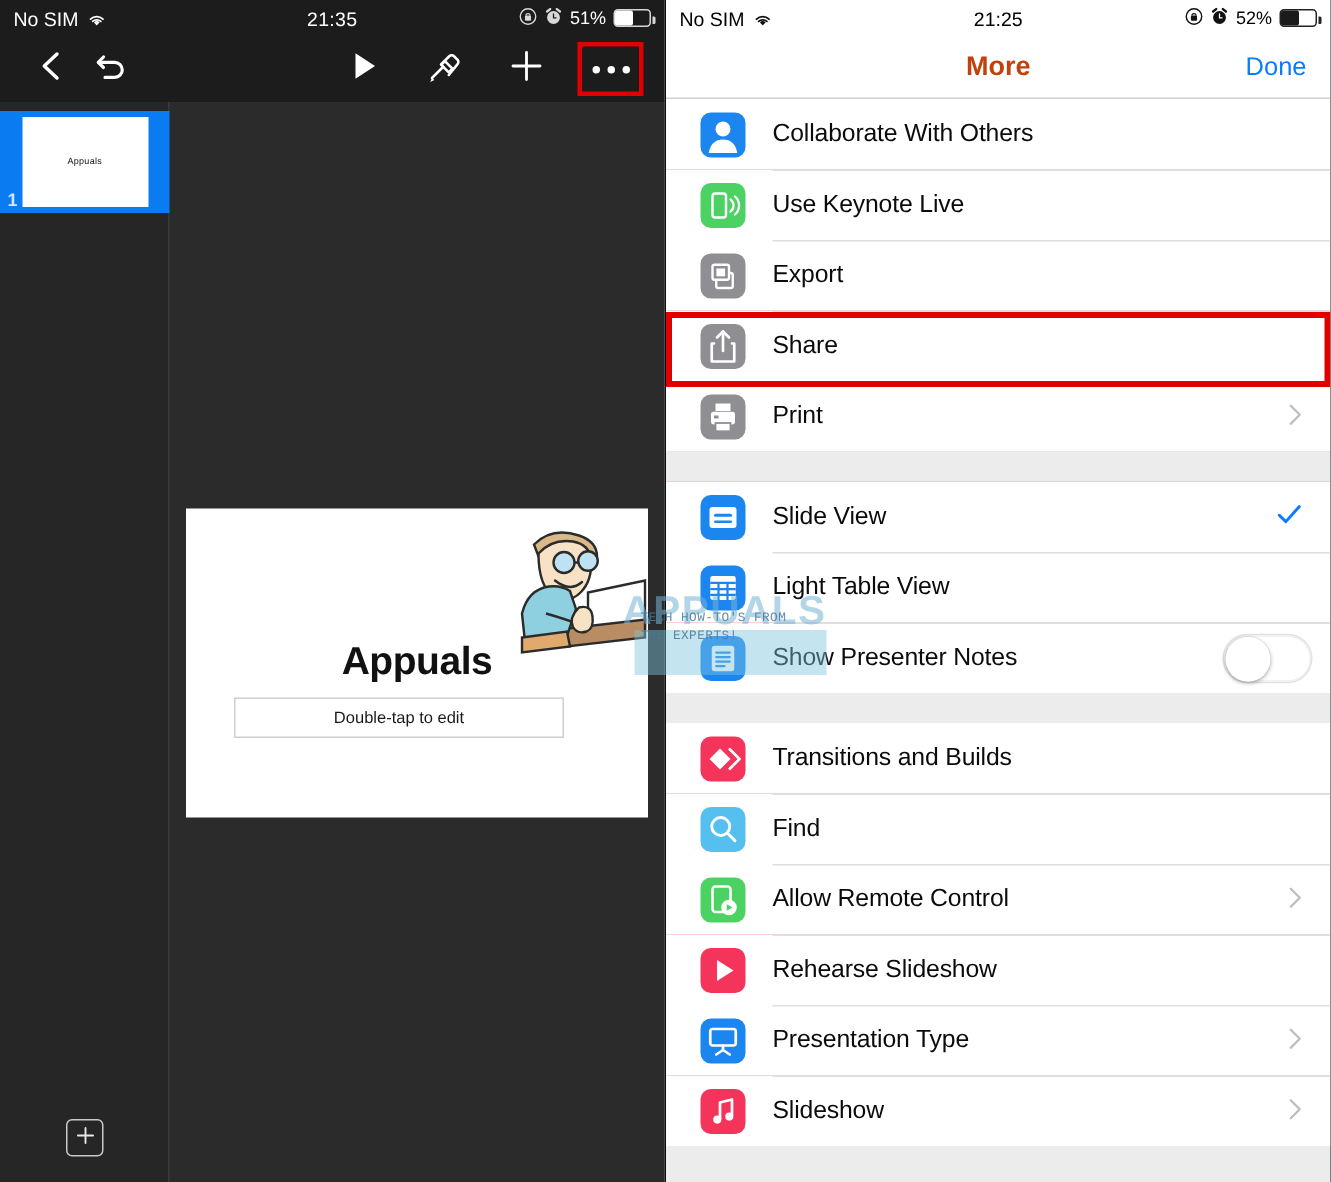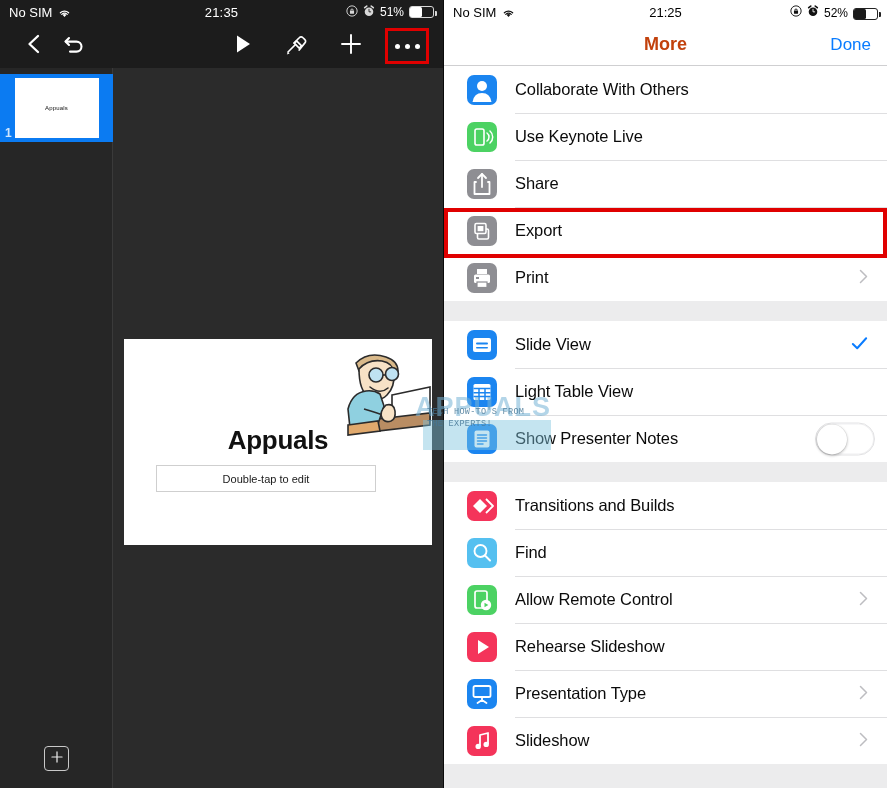--- a/index.html
+++ b/index.html
@@ -120,21 +120,21 @@
     border-left: 1px solid #0a0a0a;
   }
   .r-statusbar {
     height: 24px; background: #ffffff;
     display: flex; align-items: center; color: #000;
     font-size: 13px; padding: 0 9px; position: relative;
   }
   .r-sb-center {
     position: absolute; left: 0; right: 0; text-align: center; font-size: 13px;
   }
-  .r-sb-right { margin-left: auto; display: flex; align-items: flex-end; gap: 5px; font-size: 12px; z-index: 2; }
+  .r-sb-right { margin-left: auto; display: flex; align-items: center; gap: 5px; font-size: 12px; z-index: 2; }
   .r-navbar {
     height: 42px; background: #ffffff; position: relative;
     display: flex; align-items: center; justify-content: center;
     border-bottom: 1px solid #cfcfd1;
   }
   .r-title { font-size: 18px; font-weight: bold; color: #c2410c; }
   .r-done {
     position: absolute; right: 16px; top: 50%; transform: translateY(-50%);
     color: #0a7cff; font-size: 17px;
   }
@@ -418,36 +418,36 @@
               <rect x="8" y="7" width="9" height="16" rx="1.8" fill="none" stroke="#fff" stroke-width="1.6"></rect>
               <path d="M20 11 a5 5 0 0 1 0 8" fill="none" stroke="#fff" stroke-width="1.5" stroke-linecap="round"></path>
               <path d="M23 9 a8 8 0 0 1 0 12" fill="none" stroke="#fff" stroke-width="1.5" stroke-linecap="round"></path>
             </svg>
           </span>
           <span class="row-label">Use Keynote Live</span>
         </div>
         <div class="row">
           <span class="ico" style="background:#8e8e93">
             <svg viewBox="0 0 30 30" width="30" height="30">
+              <rect x="10.5" y="13" width="11" height="10" rx="1.4" fill="none" stroke="#fff" stroke-width="1.6"></rect>
+              <rect x="8" y="7.5" width="11" height="10" rx="1.4" fill="#8e8e93" stroke="#fff" stroke-width="1.6"></rect>
+              <rect x="10.6" y="10" width="5.8" height="5.2" fill="#fff"></rect>
+            </svg>
+          </span>
+          <span class="row-label">Export</span>
+        </div>
+        <div class="row">
+          <span class="ico" style="background:#8e8e93">
+            <svg viewBox="0 0 30 30" width="30" height="30">
               <path d="M15 5 L15 18" stroke="#fff" stroke-width="1.8" stroke-linecap="round"></path>
               <path d="M11 9 L15 5 L19 9" fill="none" stroke="#fff" stroke-width="1.8" stroke-linecap="round" stroke-linejoin="round"></path>
               <path d="M9 13 H7.5 V25 H22.5 V13 H21" fill="none" stroke="#fff" stroke-width="1.8" stroke-linecap="round" stroke-linejoin="round"></path>
             </svg>
           </span>
           <span class="row-label">Share</span>
-        </div>
-        <div class="row">
-          <span class="ico" style="background:#8e8e93">
-            <svg viewBox="0 0 30 30" width="30" height="30">
-              <rect x="10.5" y="13" width="11" height="10" rx="1.4" fill="none" stroke="#fff" stroke-width="1.6"></rect>
-              <rect x="8" y="7.5" width="11" height="10" rx="1.4" fill="#8e8e93" stroke="#fff" stroke-width="1.6"></rect>
-              <rect x="10.6" y="10" width="5.8" height="5.2" fill="#fff"></rect>
-            </svg>
-          </span>
-          <span class="row-label">Export</span>
         </div>
         <div class="row">
           <span class="ico" style="background:#8e8e93">
             <svg viewBox="0 0 30 30" width="30" height="30">
               <rect x="10" y="6" width="10" height="5" fill="#fff"></rect>
               <rect x="7" y="11.5" width="16" height="8.5" rx="1.6" fill="#fff"></rect>
               <rect x="9" y="14" width="3" height="2" fill="#8e8e93"></rect>
               <rect x="10" y="19" width="10" height="5.5" fill="#fff" stroke="#8e8e93" stroke-width="1.2"></rect>
             </svg>
           </span>

